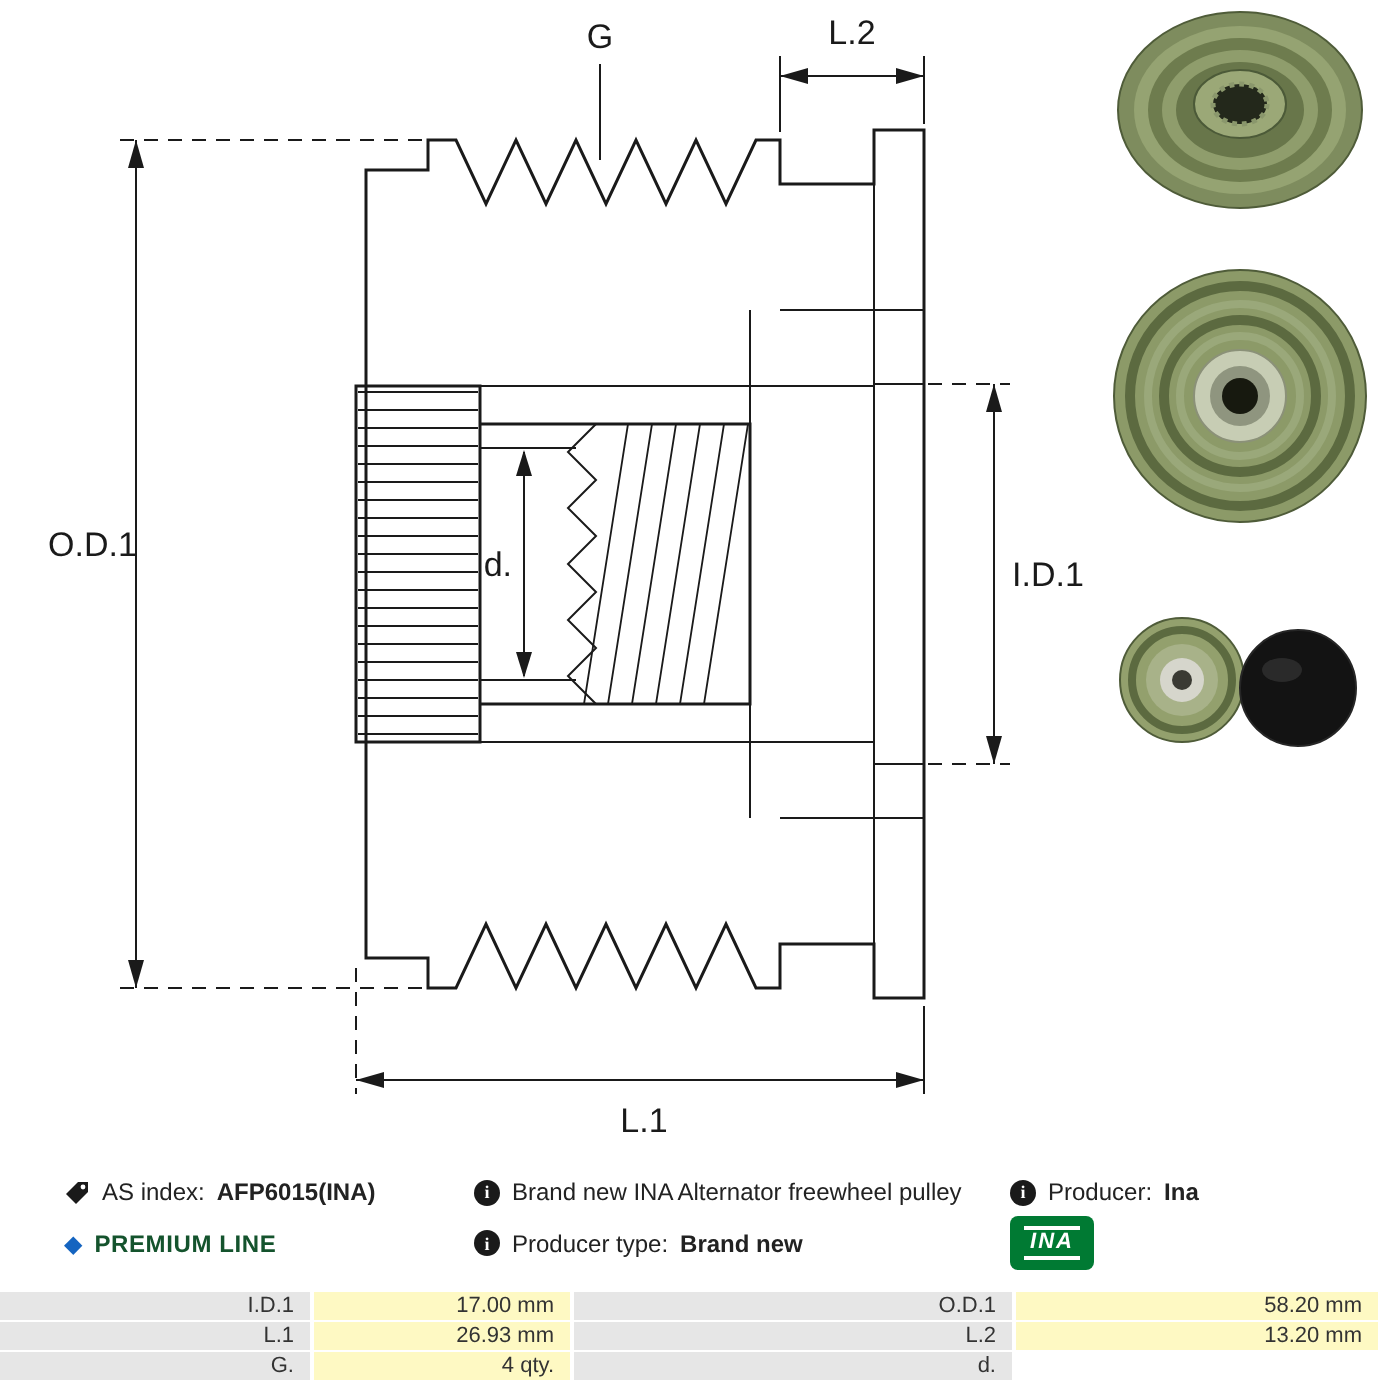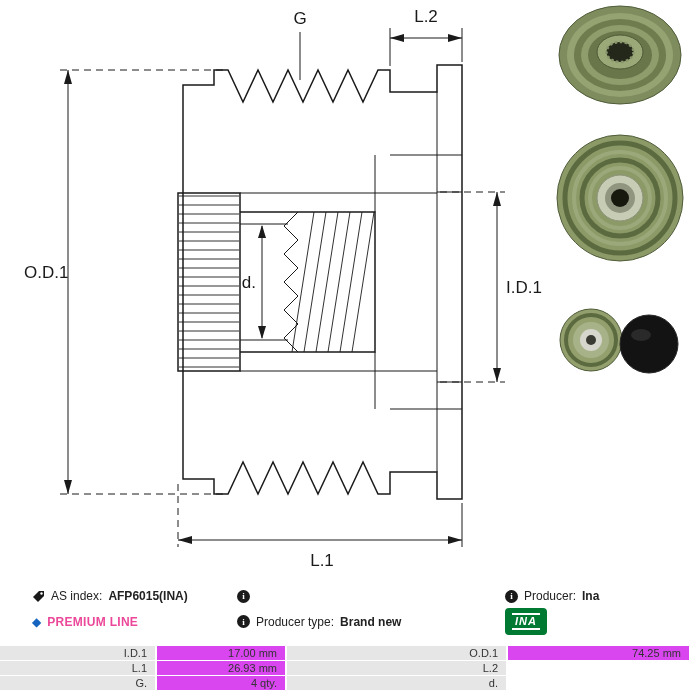--- a/index.html
+++ b/index.html
@@ -15,40 +15,40 @@
           display:flex;flex-direction:column;gap:6px;}
   .photo{background:#fff;display:flex;align-items:center;justify-content:center;}
 
   
   .info{position:absolute;left:0;top:584px;width:689px;margin-left:22px;}
   .info-row{display:grid;grid-template-columns:205px 268px 1fr;
             align-items:center;height:24px;padding:0 10px;
             font-size:12px;color:#222;}
   .info-cell{display:flex;align-items:center;gap:6px;min-width:0;}
   .info-cell b{font-weight:bold;}
-  .premium{color:#ec4899;font-weight:bold;letter-spacing:.3px;}
+  .premium{color:#14532d;font-weight:bold;letter-spacing:.3px;}
   .diamond{color:#1464c0;font-size:12px;line-height:1;}
   .info-icon{flex:0 0 auto;width:13px;height:13px;border-radius:50%;background:#1a1a1a;
              color:#fff;font-size:9px;font-weight:bold;display:flex;align-items:center;
              justify-content:center;font-family:"Liberation Serif",serif;}
   .tag-icon{flex:0 0 auto;display:block;}
   .ina-logo{width:42px;height:27px;background:#007a33;border-radius:4px;
             display:flex;flex-direction:column;align-items:center;justify-content:center;
             gap:1px;color:#fff;}
   .ina-logo .bar{width:68%;height:2px;background:#fff;}
   .ina-text{font-size:11px;font-weight:bold;font-style:italic;letter-spacing:1px;line-height:1;}
 
   
   .spec-table{position:absolute;left:0;top:646px;width:689px;
               display:flex;flex-direction:column;gap:1px;background:#fff;}
   .spec-row{display:grid;grid-template-columns:155px 128px 219px 1fr;gap:2px;height:14px;}
   .cell{display:flex;align-items:center;justify-content:flex-end;
         padding-right:8px;font-size:11px;color:#333;}
   .cell.label{background:#e6e6e6;}
-  .cell.value{background:#d946ef;}
+  .cell.value{background:#fef9c3;}
 </style>
 </head>
 <body>
 
 <div class="page">
 
   <svg class="drawing-svg" width="689" height="578" viewBox="0 0 689 578">
 
     <g fill="none" stroke="#1a1a1a" stroke-width="1.5" stroke-linejoin="miter">
       <path d="M183,85 H214 V70 H228
@@ -164,20 +164,21 @@
       <div class="info-cell">
         <svg class="tag-icon" width="13" height="13" viewBox="0 0 13 13">
           <path d="M1,7 L7,1 H12 V6 L6,12 Z" fill="#1a1a1a"></path>
           <circle cx="9.5" cy="3.5" r="1.2" fill="#fff"></circle>
         </svg>
         <span>AS index:</span>
         <b>AFP6015(INA)</b>
       </div>
       <div class="info-cell">
         <span class="info-icon">i</span>
+        <span>Brand new INA Alternator freewheel pulley</span>
       </div>
       <div class="info-cell">
         <span class="info-icon">i</span>
         <span>Producer:</span>
         <b>Ina</b>
       </div>
     </div>
     <div class="info-row">
       <div class="info-cell">
         <span class="diamond">◆</span>
@@ -196,26 +197,27 @@
         </span>
       </div>
     </div>
   </div>
 
   <div class="spec-table">
     <div class="spec-row">
       <div class="cell label">I.D.1</div>
       <div class="cell value">17.00 mm</div>
       <div class="cell label">O.D.1</div>
-      <div class="cell value">74.25 mm</div>
+      <div class="cell value">58.20 mm</div>
     </div>
     <div class="spec-row">
       <div class="cell label">L.1</div>
       <div class="cell value">26.93 mm</div>
       <div class="cell label">L.2</div>
+      <div class="cell value">13.20 mm</div>
     </div>
     <div class="spec-row">
       <div class="cell label">G.</div>
       <div class="cell value">4 qty.</div>
       <div class="cell label">d.</div>
     </div>
   </div>
 
 </div>
 

